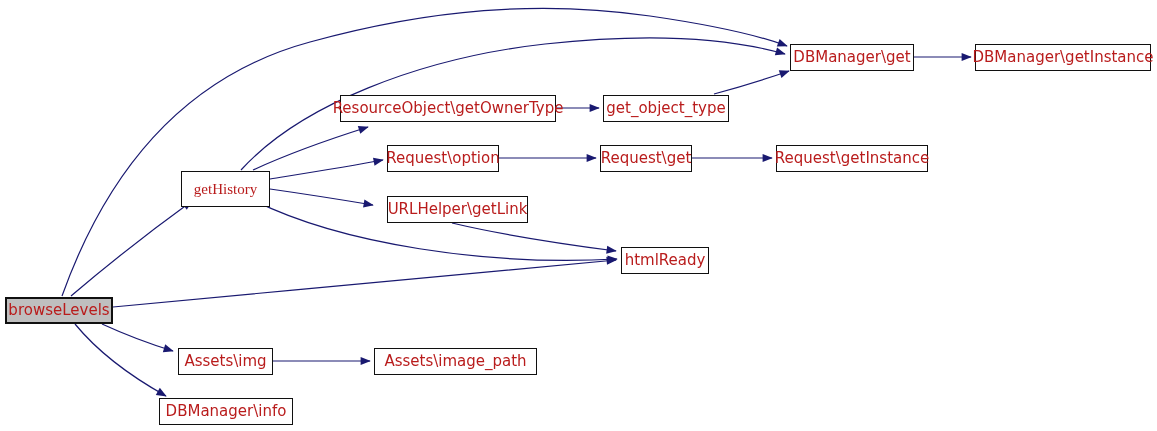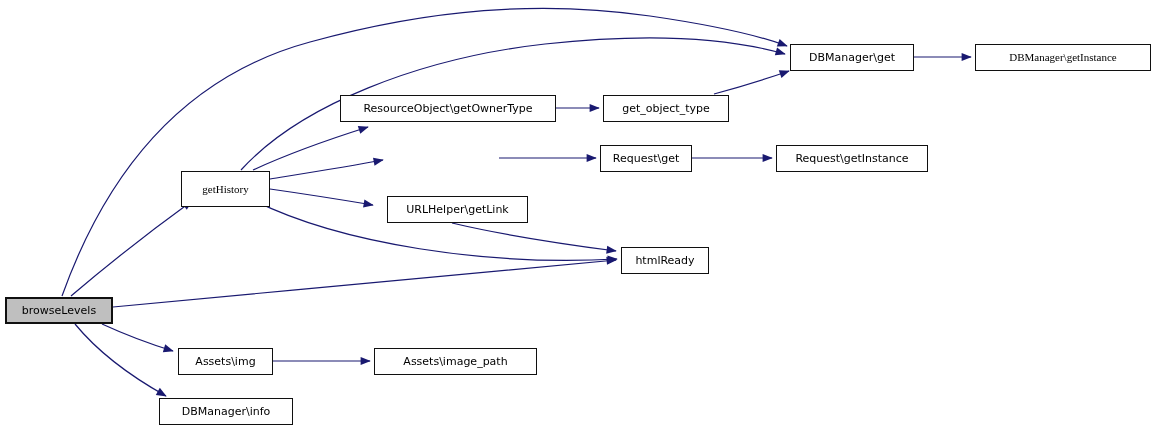--- a/index.html
+++ b/index.html
@@ -9,22 +9,22 @@
     background:#ffffff;
     font-family:"DejaVu Sans","Liberation Sans",sans-serif;
     overflow:hidden;
   }
   svg.edges{position:absolute;left:0;top:0;width:1157px;height:431px;}
   .node{
     position:absolute;
     box-sizing:border-box;
     border:1px solid #101010;
     background:#ffffff;
-    color:#000000;
-    font-size:11px;
+    color:#b91c1c;
+    font-size:15px;
     display:flex;align-items:center;justify-content:center;
     white-space:nowrap;
     cursor:pointer;
     line-height:1;
   }
   .node.root{
     background:#bfbfbf;
     border:2px solid #101010;
   }
 </style>
@@ -59,26 +59,27 @@
       <path d="M 273 361 L 370 361" marker-end="url(#arrow)"></path>
     </g>
   </svg>
 
   <div class="node root" style="left:5px;top:297px;width:108px;height:27px;">browseLevels</div>
 
   <div class="node" style="left:181px;top:171px;width:89px;height:36px;font-family:Liberation Serif, serif;">getHistory</div>
 
   <div class="node" style="left:790px;top:44px;width:124px;height:27px;">DBManager\get</div>
 
-  <div class="node" style="left:975px;top:44px;width:176px;height:27px;font-family:Liberation Serif, serif;">DBManager\getInstance</div>
+  <div class="node" style="left:975px;top:44px;width:176px;height:27px;">DBManager\getInstance</div>
 
   <div class="node" style="left:340px;top:95px;width:216px;height:27px;">ResourceObject\getOwnerType</div>
 
   <div class="node" style="left:603px;top:95px;width:126px;height:27px;">get_object_type</div>
 
+  <div class="node" style="left:387px;top:145px;width:112px;height:27px;">Request\option</div>
 
   <div class="node" style="left:600px;top:145px;width:92px;height:27px;">Request\get</div>
 
   <div class="node" style="left:776px;top:145px;width:152px;height:27px;">Request\getInstance</div>
 
   <div class="node" style="left:387px;top:196px;width:141px;height:27px;">URLHelper\getLink</div>
 
   <div class="node" style="left:621px;top:247px;width:88px;height:27px;">htmlReady</div>
 
   <div class="node" style="left:178px;top:348px;width:95px;height:27px;">Assets\img</div>

